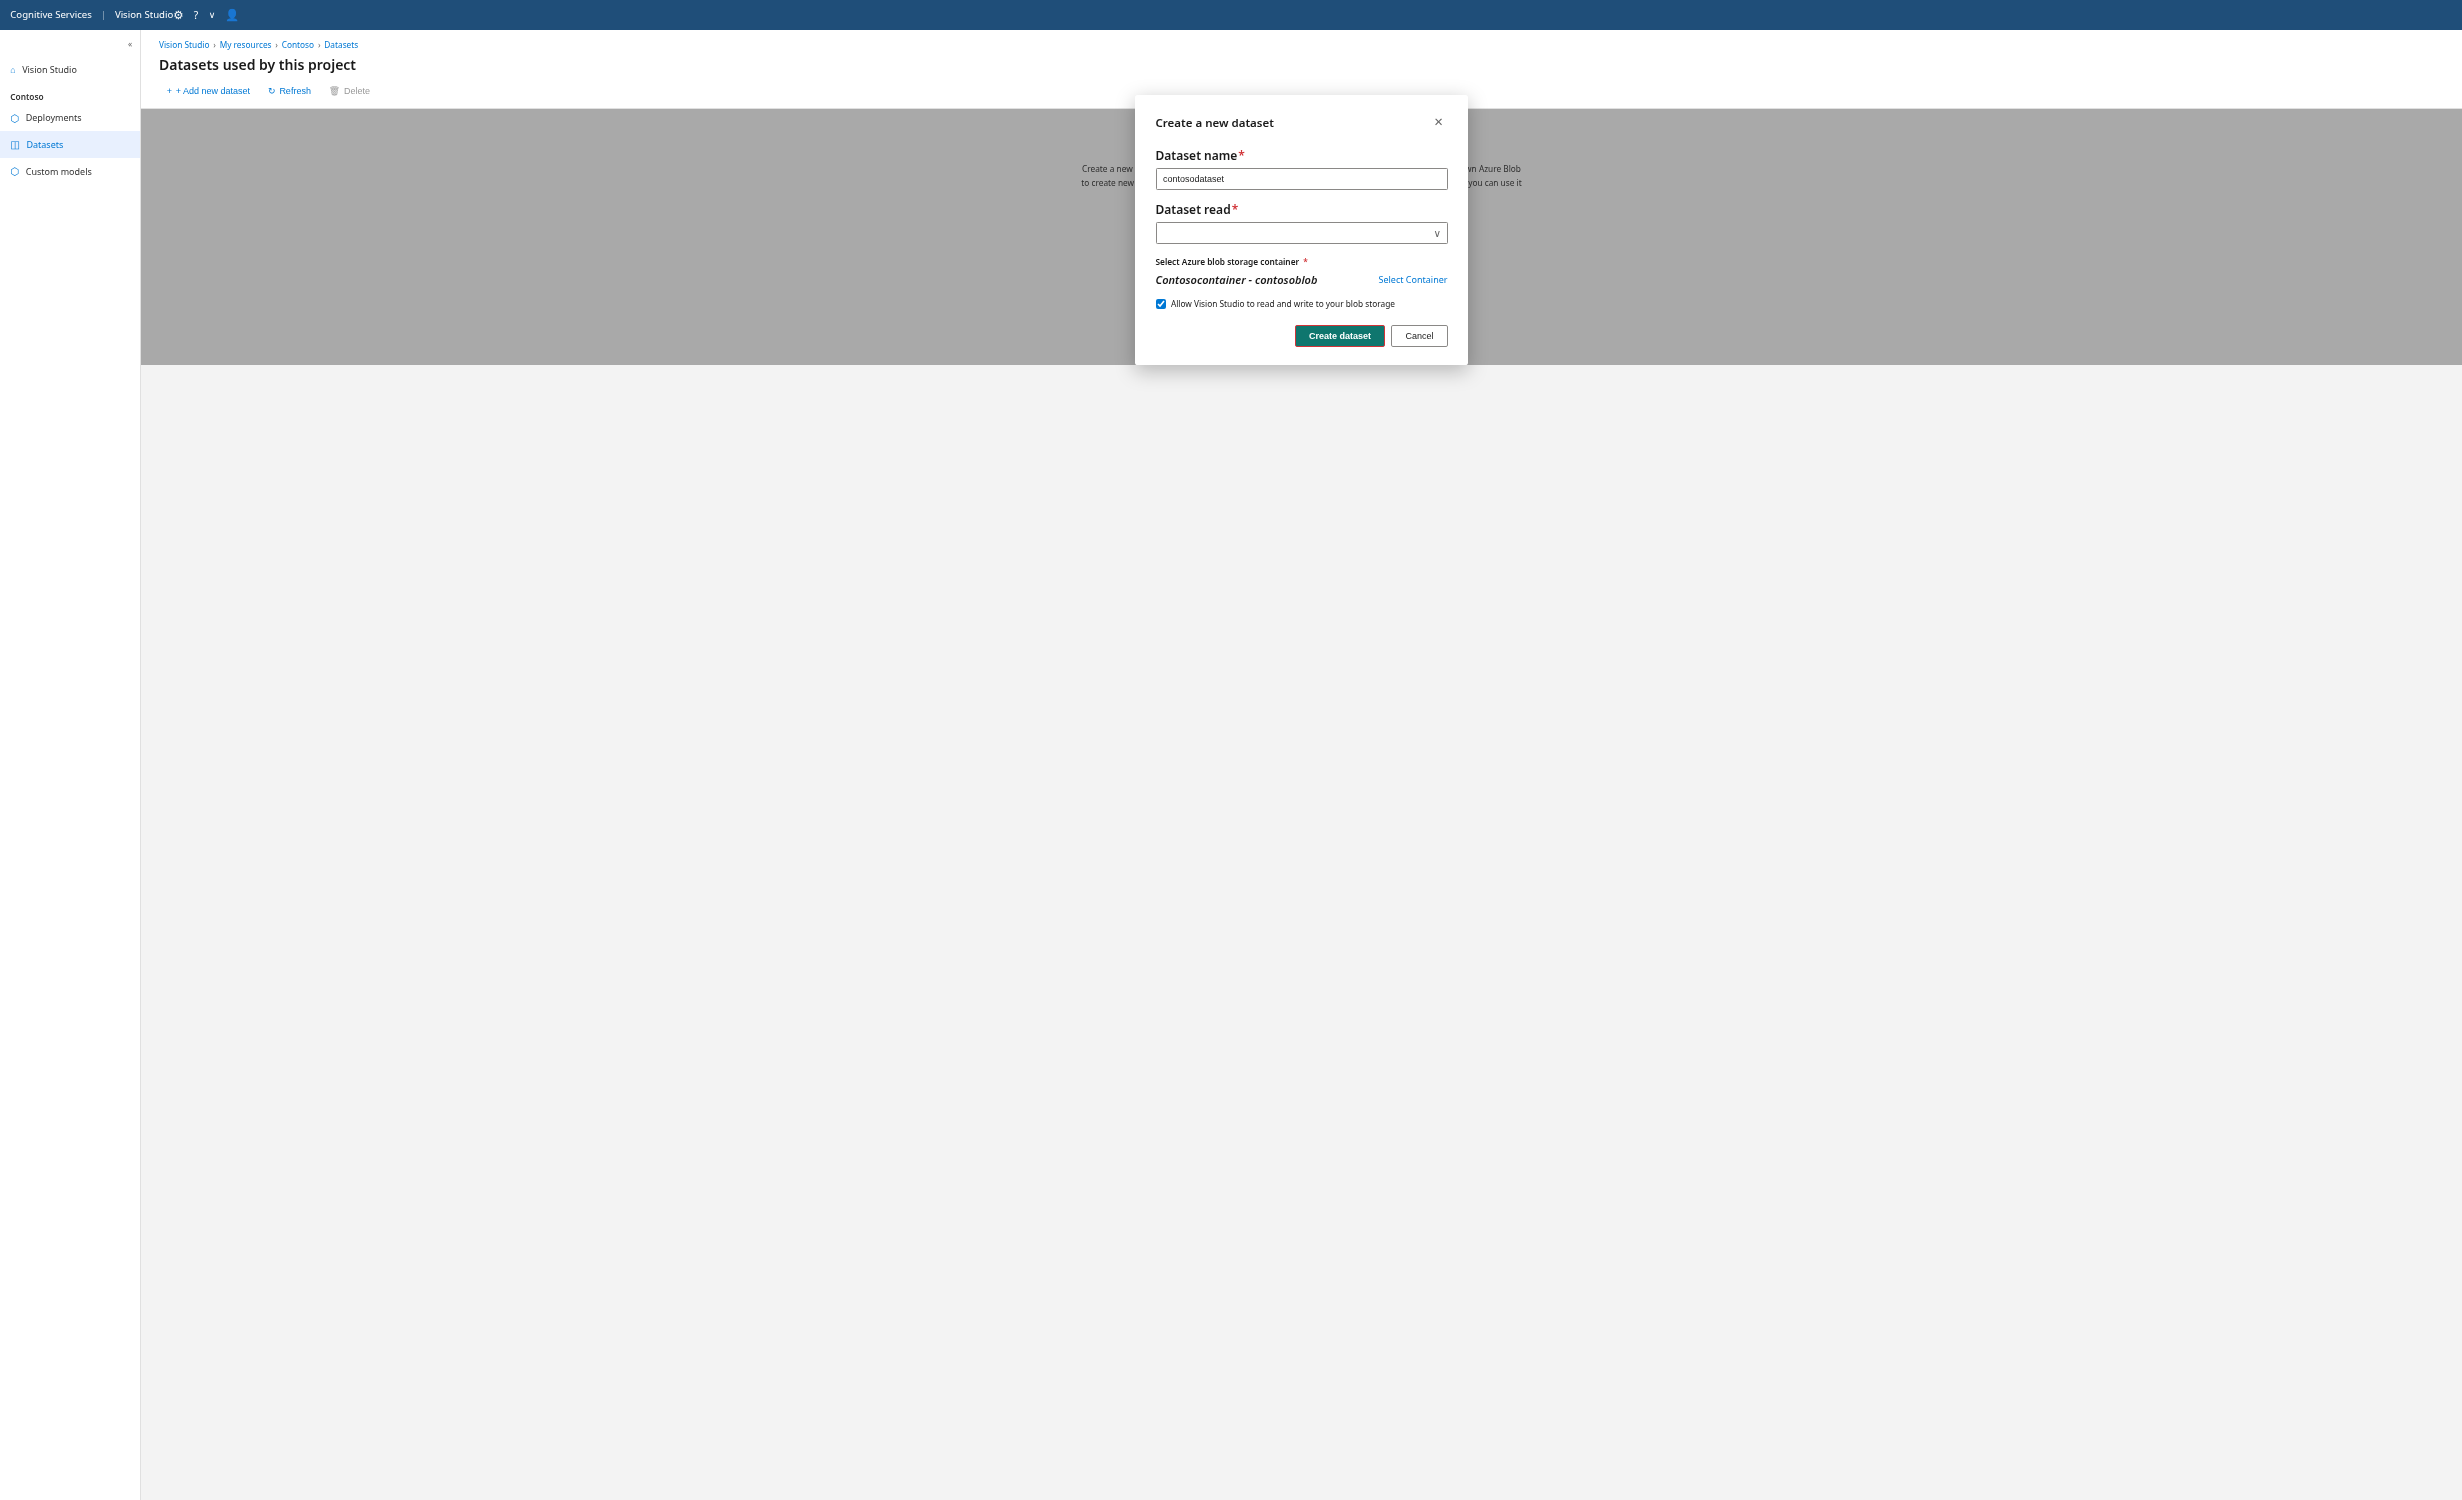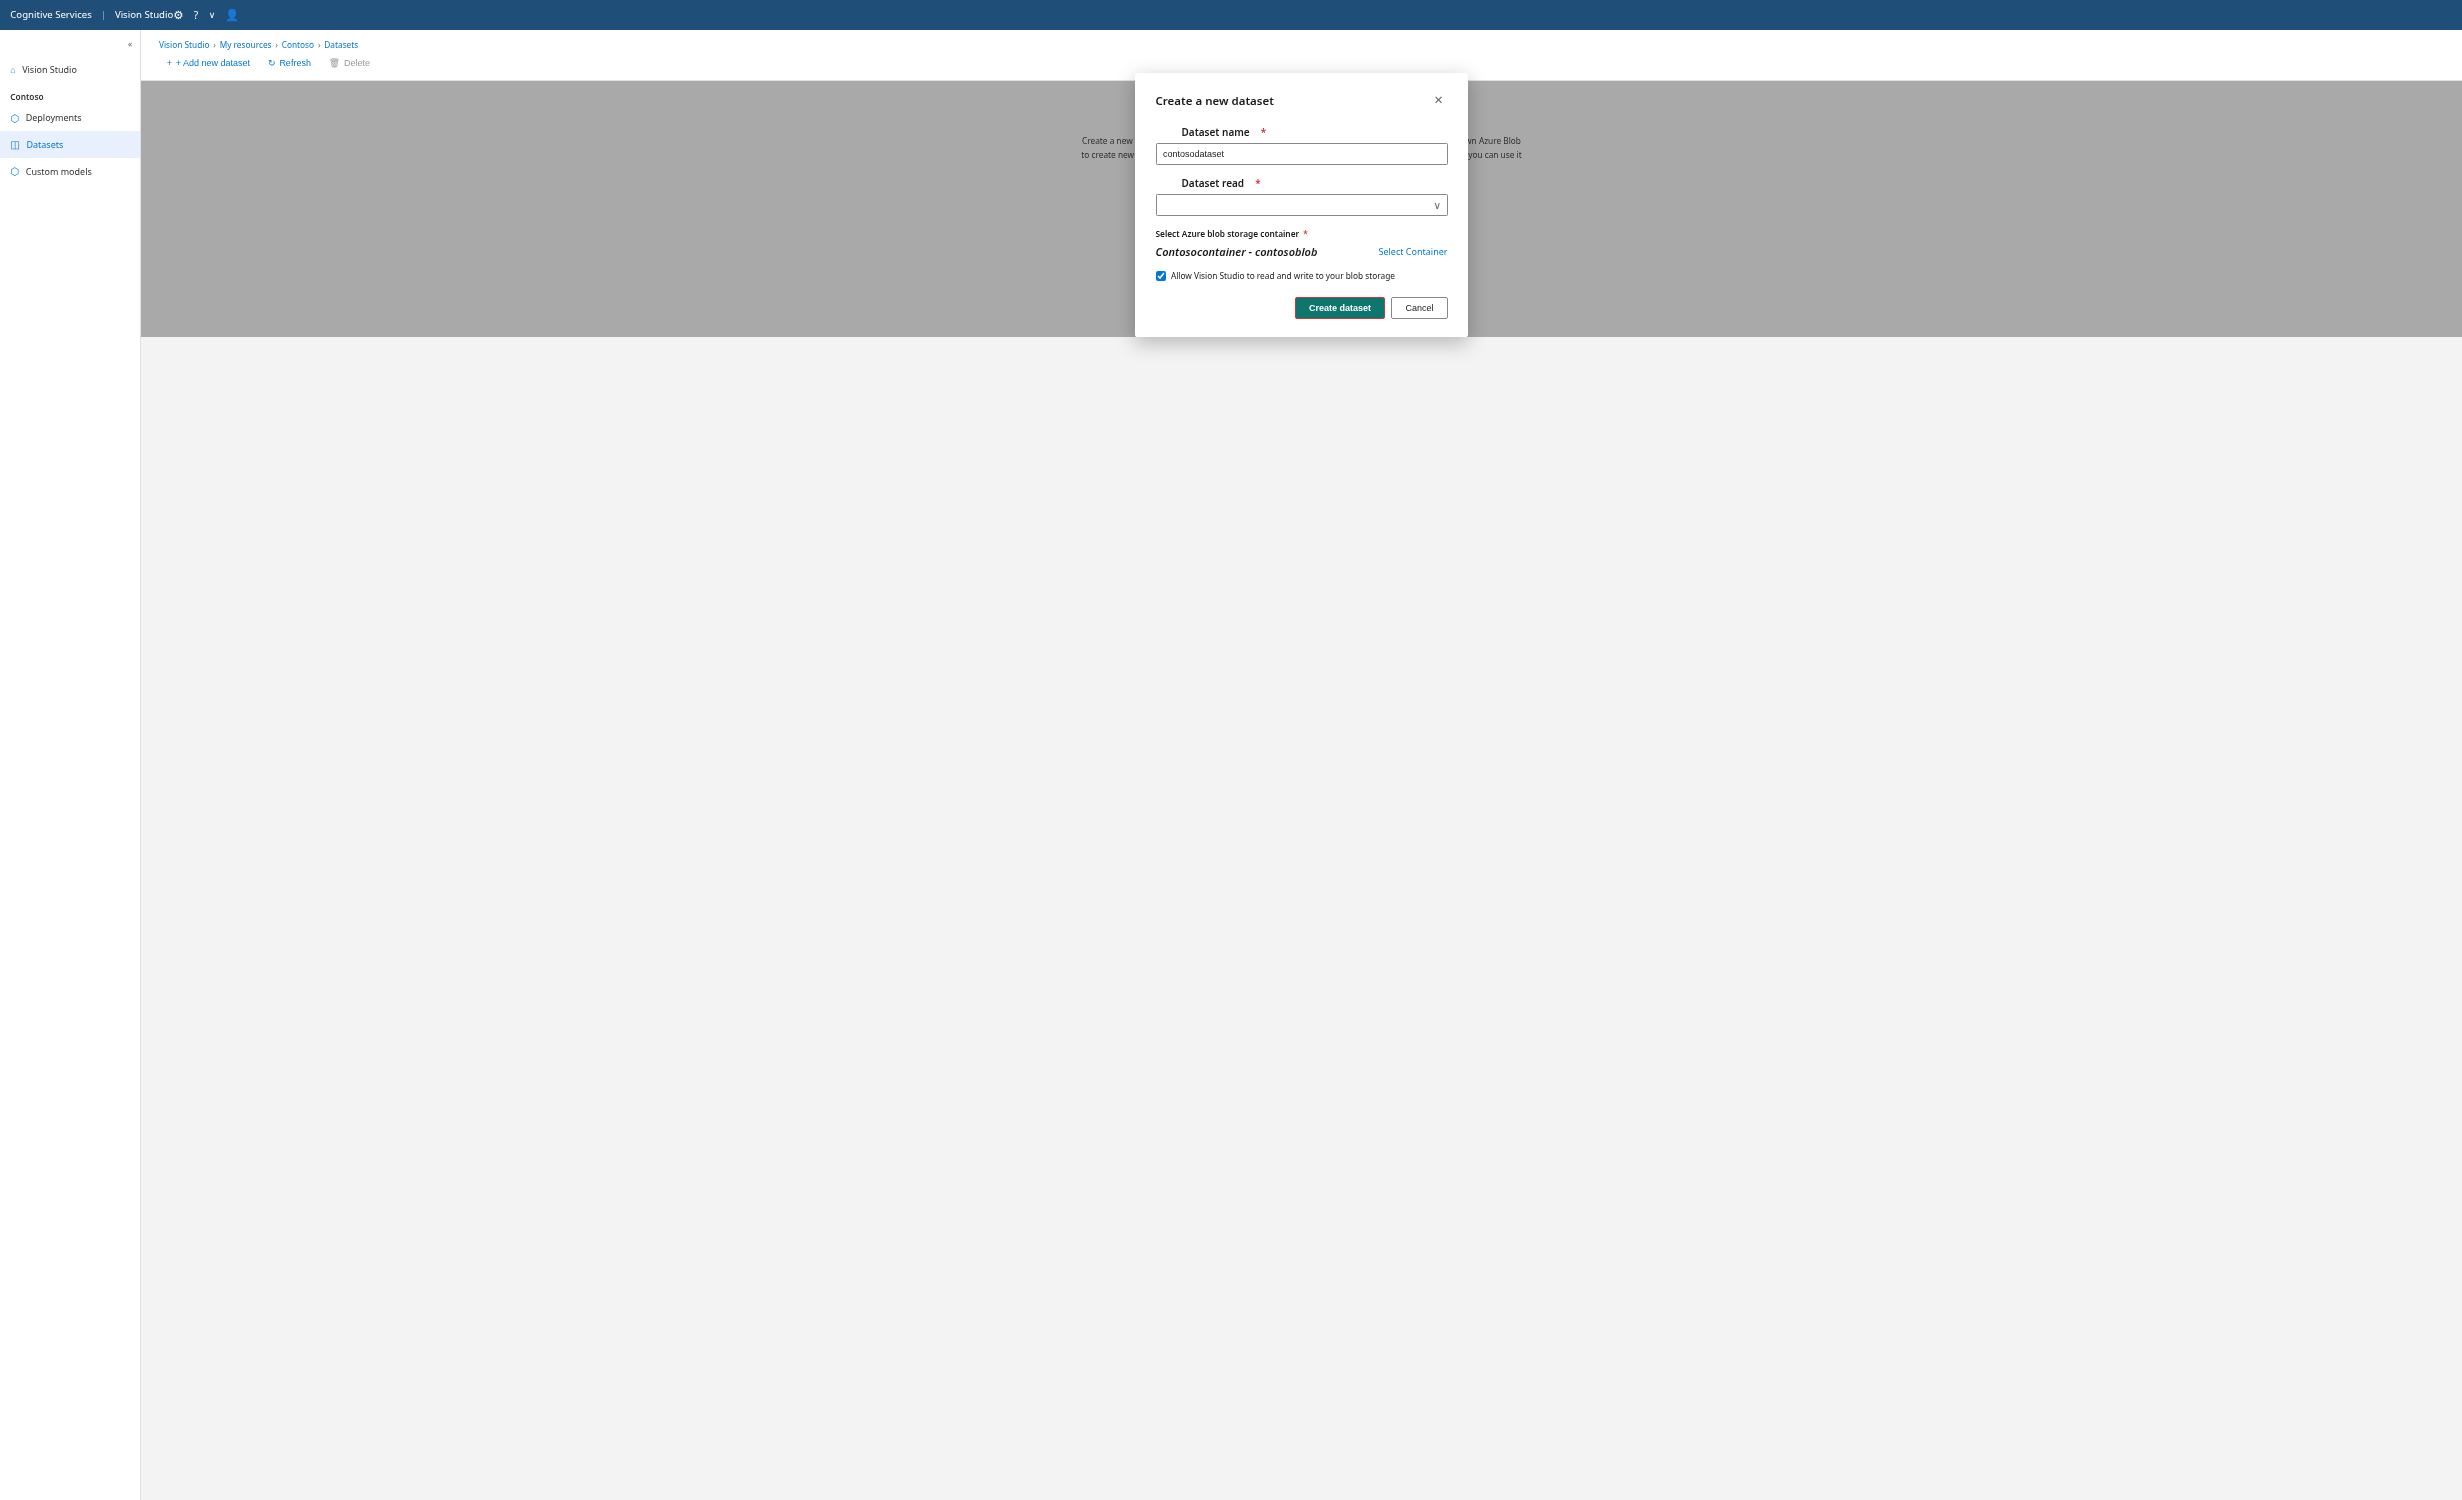--- a/index.html
+++ b/index.html
@@ -175,28 +175,27 @@
       display: flex;
       align-items: center;
       justify-content: center;
       border-radius: 1.9px;
     }
 
     .form-group {
       margin-bottom: 11.5px;
     }
     .form-label {
-      font-size: 10px;
+      font-size: 12px;
       font-weight: 600;
       color: #1a1a1a;
       margin-bottom: 3.8px;
       display: flex;
       align-items: center;
-      gap: 11px;
-      margin-left: 26px;
+      gap: 1px;
     }
     .required-star {
       color: #d13438;
     }
     .form-input {
       width: 100%;
       padding: 5.1px 6.4px;
       border: 0.6px solid #8a8886;
       border-radius: 1.3px;
       font-size: 9px;
@@ -354,20 +353,21 @@
       <div class="breadcrumb">
         <a href="#">Vision Studio</a>
         <span class="breadcrumb-sep">›</span>
         <a href="#">My resources</a>
         <span class="breadcrumb-sep">›</span>
         <a href="#">Contoso</a>
         <span class="breadcrumb-sep">›</span>
         <a href="#">Datasets</a>
       </div>
 
+      <h1 class="page-title">Datasets used by this project</h1>
 
       <div class="toolbar">
         <button class="toolbar-btn">
           <span>+</span>
           <span>+ Add new dataset</span>
         </button>
         <button class="toolbar-btn">
           <span>↻</span>
           <span>Refresh</span>
         </button>

